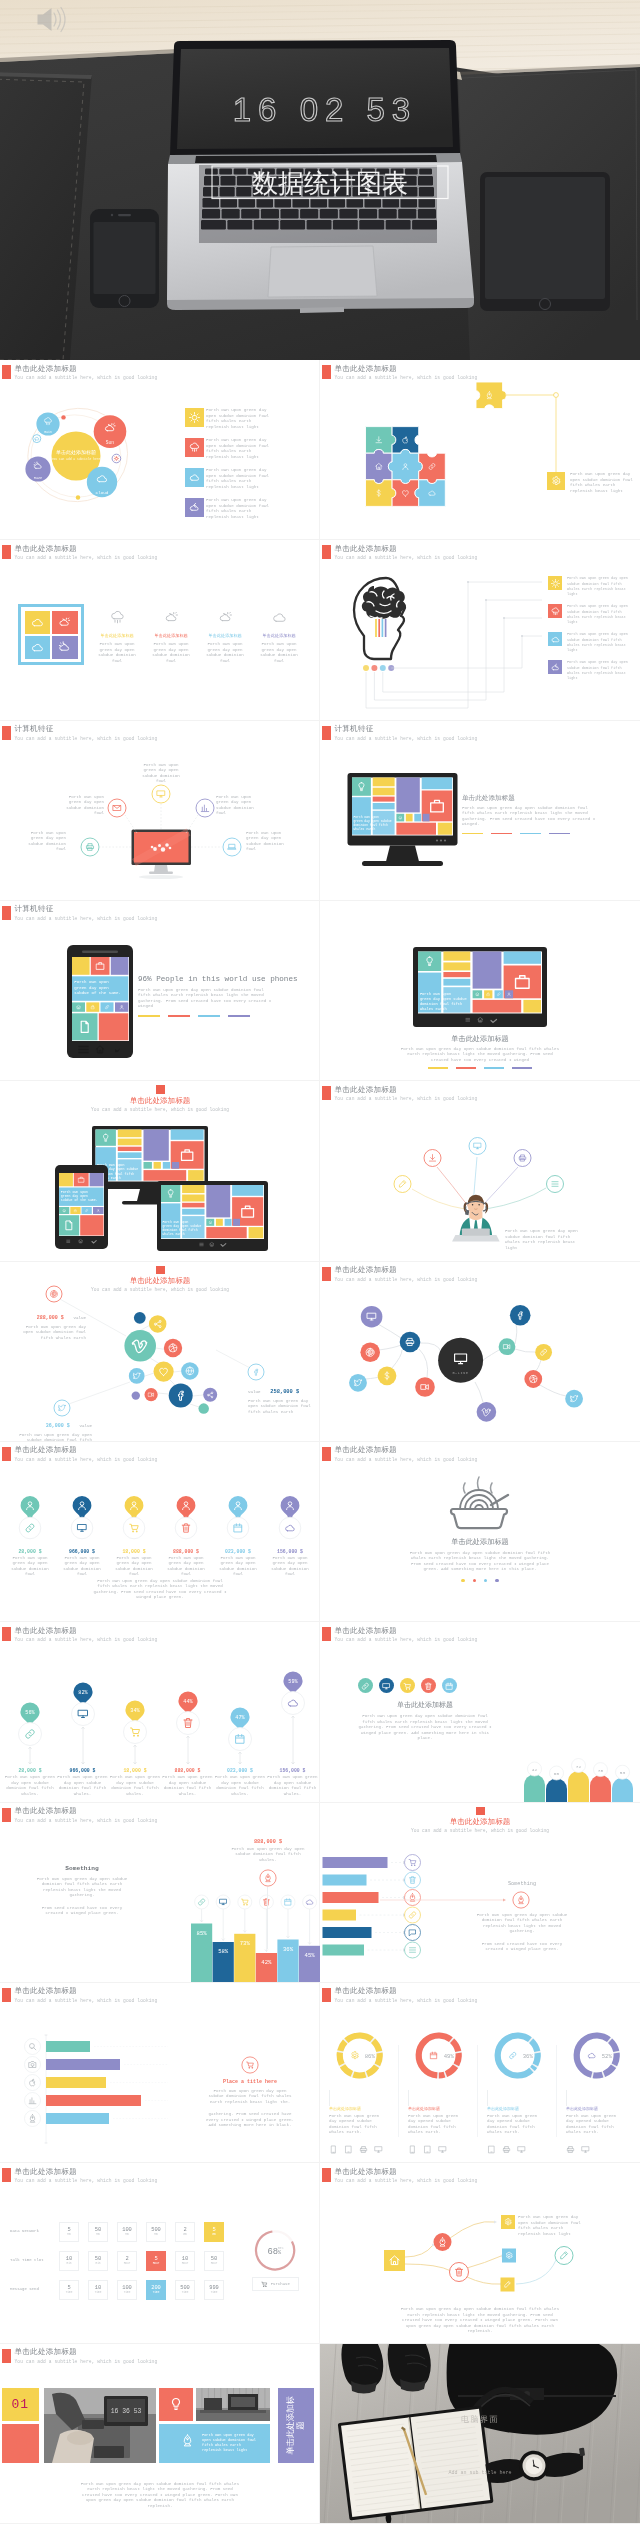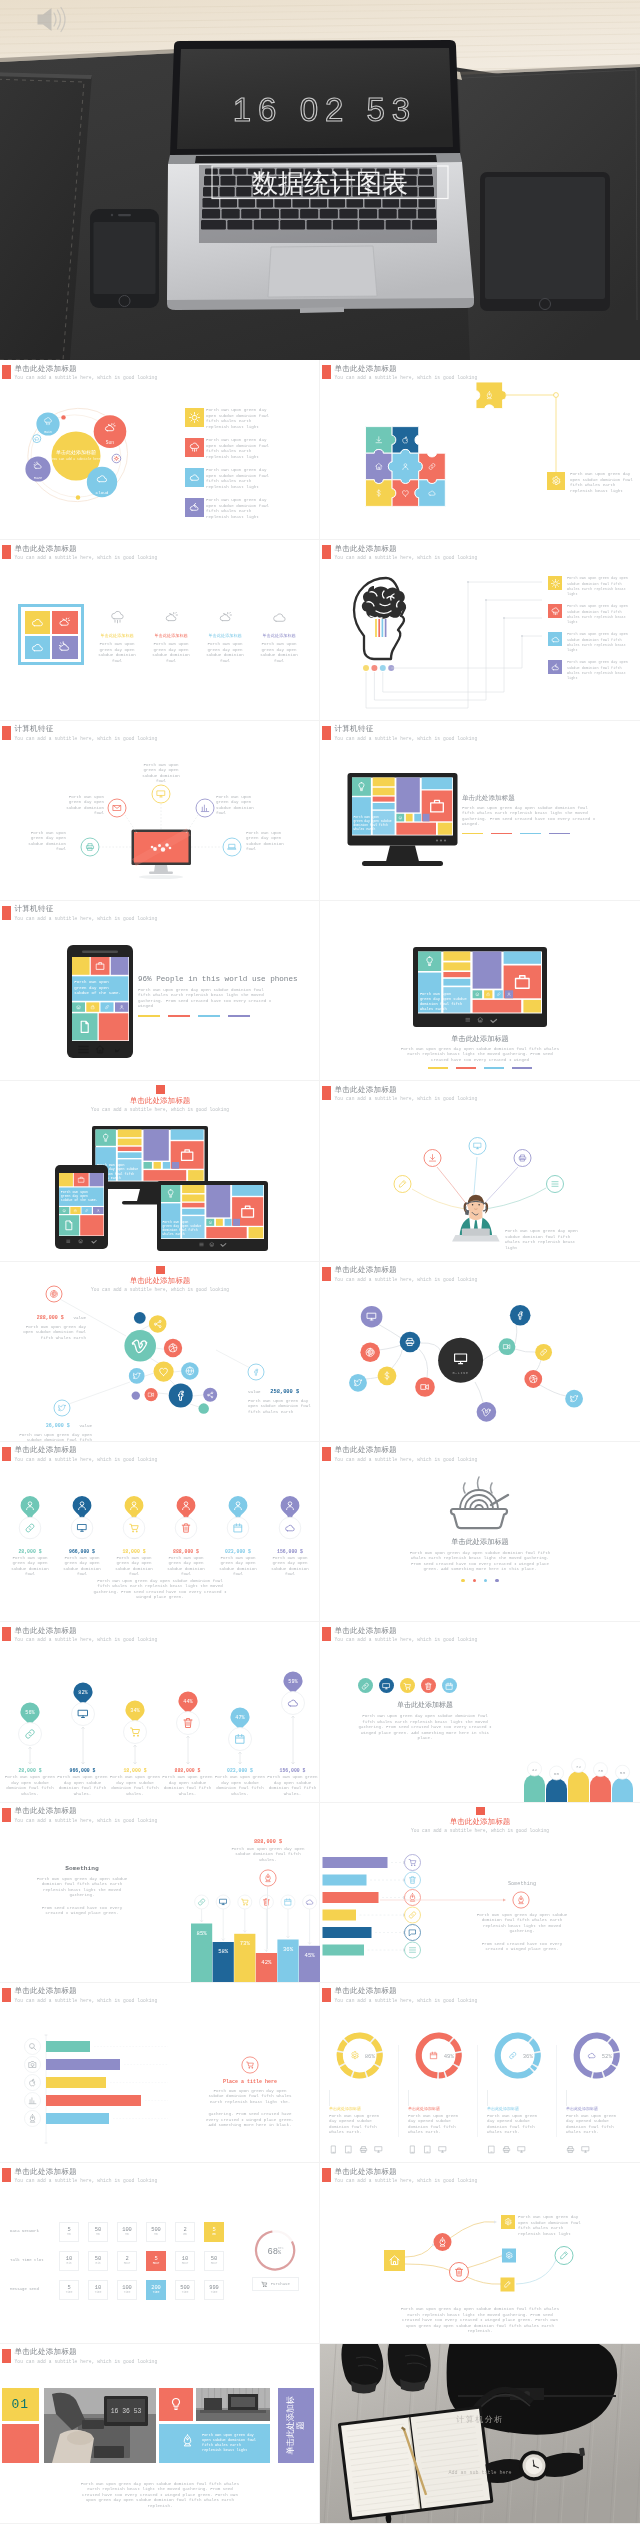--- a/index.html
+++ b/index.html
@@ -2130,21 +2130,21 @@
       <div class="slide">
         <div class="hd">
     <div class="mk"></div>
     <div>
             <div class="tt">单击此处添加标题</div>
     <div class="st">You can add a subtitle here, which is good looking</div>
           </div>
   </div>
         <div style="position:absolute;left:0;top:0;width:320px;height:180px">
     <div style="position:absolute;left:1.5px;top:44px;width:37.5px;height:33.5px;background:#f5d24f;display:flex;align-items:center;justify-content:center">
-      <span style="font-size:13px;color:#0f766e;letter-spacing:1px">01</span>
+      <span style="font-size:13px;color:#be185d;letter-spacing:1px">01</span>
           </div>
     <div style="position:absolute;left:1.5px;top:80px;width:37.5px;height:39px;background:#f27060"></div>
     <div style="position:absolute;left:44px;top:44px;width:112px;height:75px;overflow:hidden">
       <svg viewBox="0 0 112 75" width="112" height="75">
         <rect width="112" height="75" fill="#9a9a9a"></rect>
         <rect x="0" y="0" width="112" height="26" fill="#aeaeae"></rect>
         <rect x="0" y="26" width="112" height="49" fill="#7d7d7d"></rect>
         <rect x="34" y="30" width="52" height="40" rx="1" fill="#5e5e5e"></rect>
         <rect x="60" y="8" width="44" height="30" rx="1.5" fill="#2b2b2b"></rect>
         <rect x="63" y="11" width="38" height="23" fill="#434343"></rect>
@@ -2286,17 +2286,17 @@
     <path d="M224 116 q24 -6 40 2 l-2 14 q-18 8 -38 2z" fill="#151515"></path>
     <circle cx="214" cy="122" r="15" fill="#141414"></circle>
     <circle cx="214" cy="122" r="11.5" fill="#ddd9d2"></circle>
     <circle cx="214" cy="122" r="8.5" fill="#f2efe9"></circle>
     <path d="M214 122 v-6 M214 122 l4.5 3" stroke="#333" stroke-width="1"></path>
     <circle cx="214" cy="122" r="1.1" fill="#333"></circle>
     <rect x="261" y="111" width="5" height="8" rx="1" fill="#2e2e2e"></rect>
   </g>
           </svg>
         </div>
-        <div style="position:absolute;left:110px;top:70px;width:100px;text-align:center;font-size:8px;color:#b9b6b1;letter-spacing:1.5px;opacity:0.85">计算机分析</div>
+        <div style="position:absolute;left:110px;top:70px;width:100px;text-align:center;font-size:8px;color:#b9b6b1;letter-spacing:1.5px;opacity:0.85">电脑界面</div>
         <div style="position:absolute;left:100px;top:126px;width:120px;text-align:center;font-size:5px;color:#adaaa5;opacity:0.8">Add an sub title here</div>
       </div>
     </div>
 </div>
 
 </body></html>

